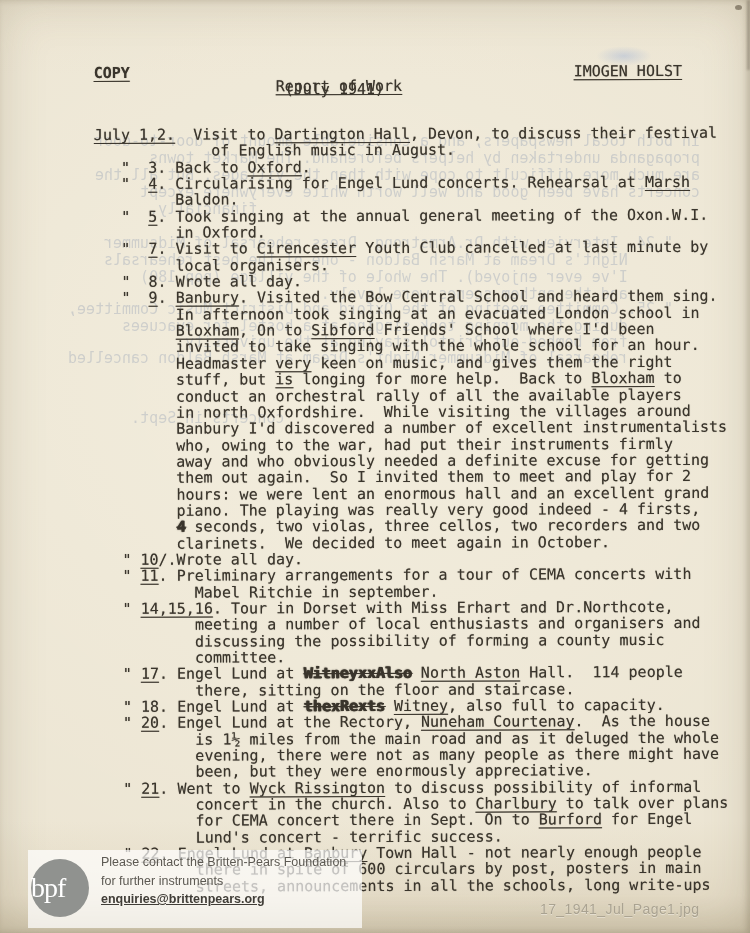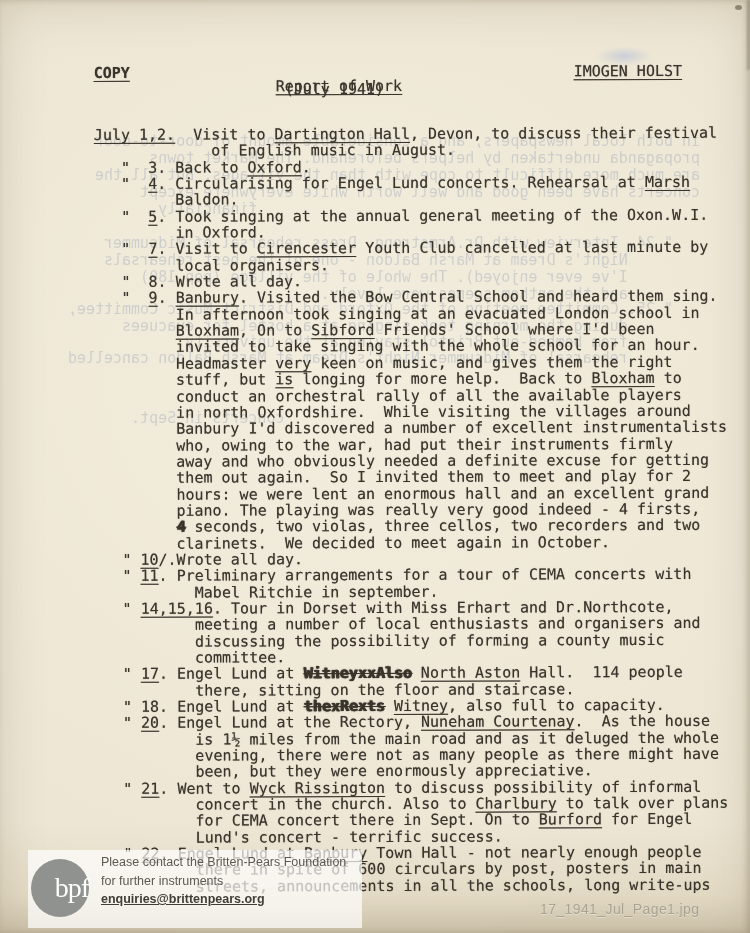--- a/index.html
+++ b/index.html
@@ -32,21 +32,21 @@
   .tline{white-space:pre;height:16.35px;line-height:16.35px;text-shadow:0 0 .8px rgba(58,53,44,.6);}
   
   .stain-blue{position:absolute;left:596px;top:46px;width:56px;height:20px;
     background:radial-gradient(ellipse at center,rgba(110,145,215,.28),rgba(110,145,215,0) 70%);}
   .corner-speck{position:absolute;right:8px;top:5px;width:7px;height:5px;border-radius:50%;
     background:rgba(80,70,52,.55);filter:blur(.5px);}
   .edge-line{position:absolute;right:0;top:0;width:3px;height:70px;background:rgba(70,62,45,.28);filter:blur(1px);}
   
   .wm{position:absolute;left:28px;top:850px;width:334px;height:78px;background:rgba(255,255,255,.7);}
   .wm-logo{position:absolute;left:3px;top:9px;width:58px;height:58px;border-radius:50%;
-    background:#90928f;color:#ffffff;display:flex;align-items:center;justify-content:flex-end;
+    background:#90928f;color:#ffffff;display:flex;align-items:center;justify-content:flex-start;
     font-family:"Liberation Serif","DejaVu Serif",serif;font-size:28px;letter-spacing:-1px;}
   .wm-text{position:absolute;left:73px;top:3px;font-family:"Liberation Sans",sans-serif;
     font-size:12.5px;line-height:18.5px;color:#5c5952;}
   .wm-email{font-weight:bold;text-decoration:underline;color:#403d37;}
   
   .fname{position:absolute;left:540px;top:901px;font-family:"Liberation Sans",sans-serif;
     font-weight:normal;font-size:14px;letter-spacing:.4px;color:#a59e8d;opacity:.9;text-shadow:0 1px 0 rgba(255,255,255,.4);}
 </style>
 </head>
 <body>

